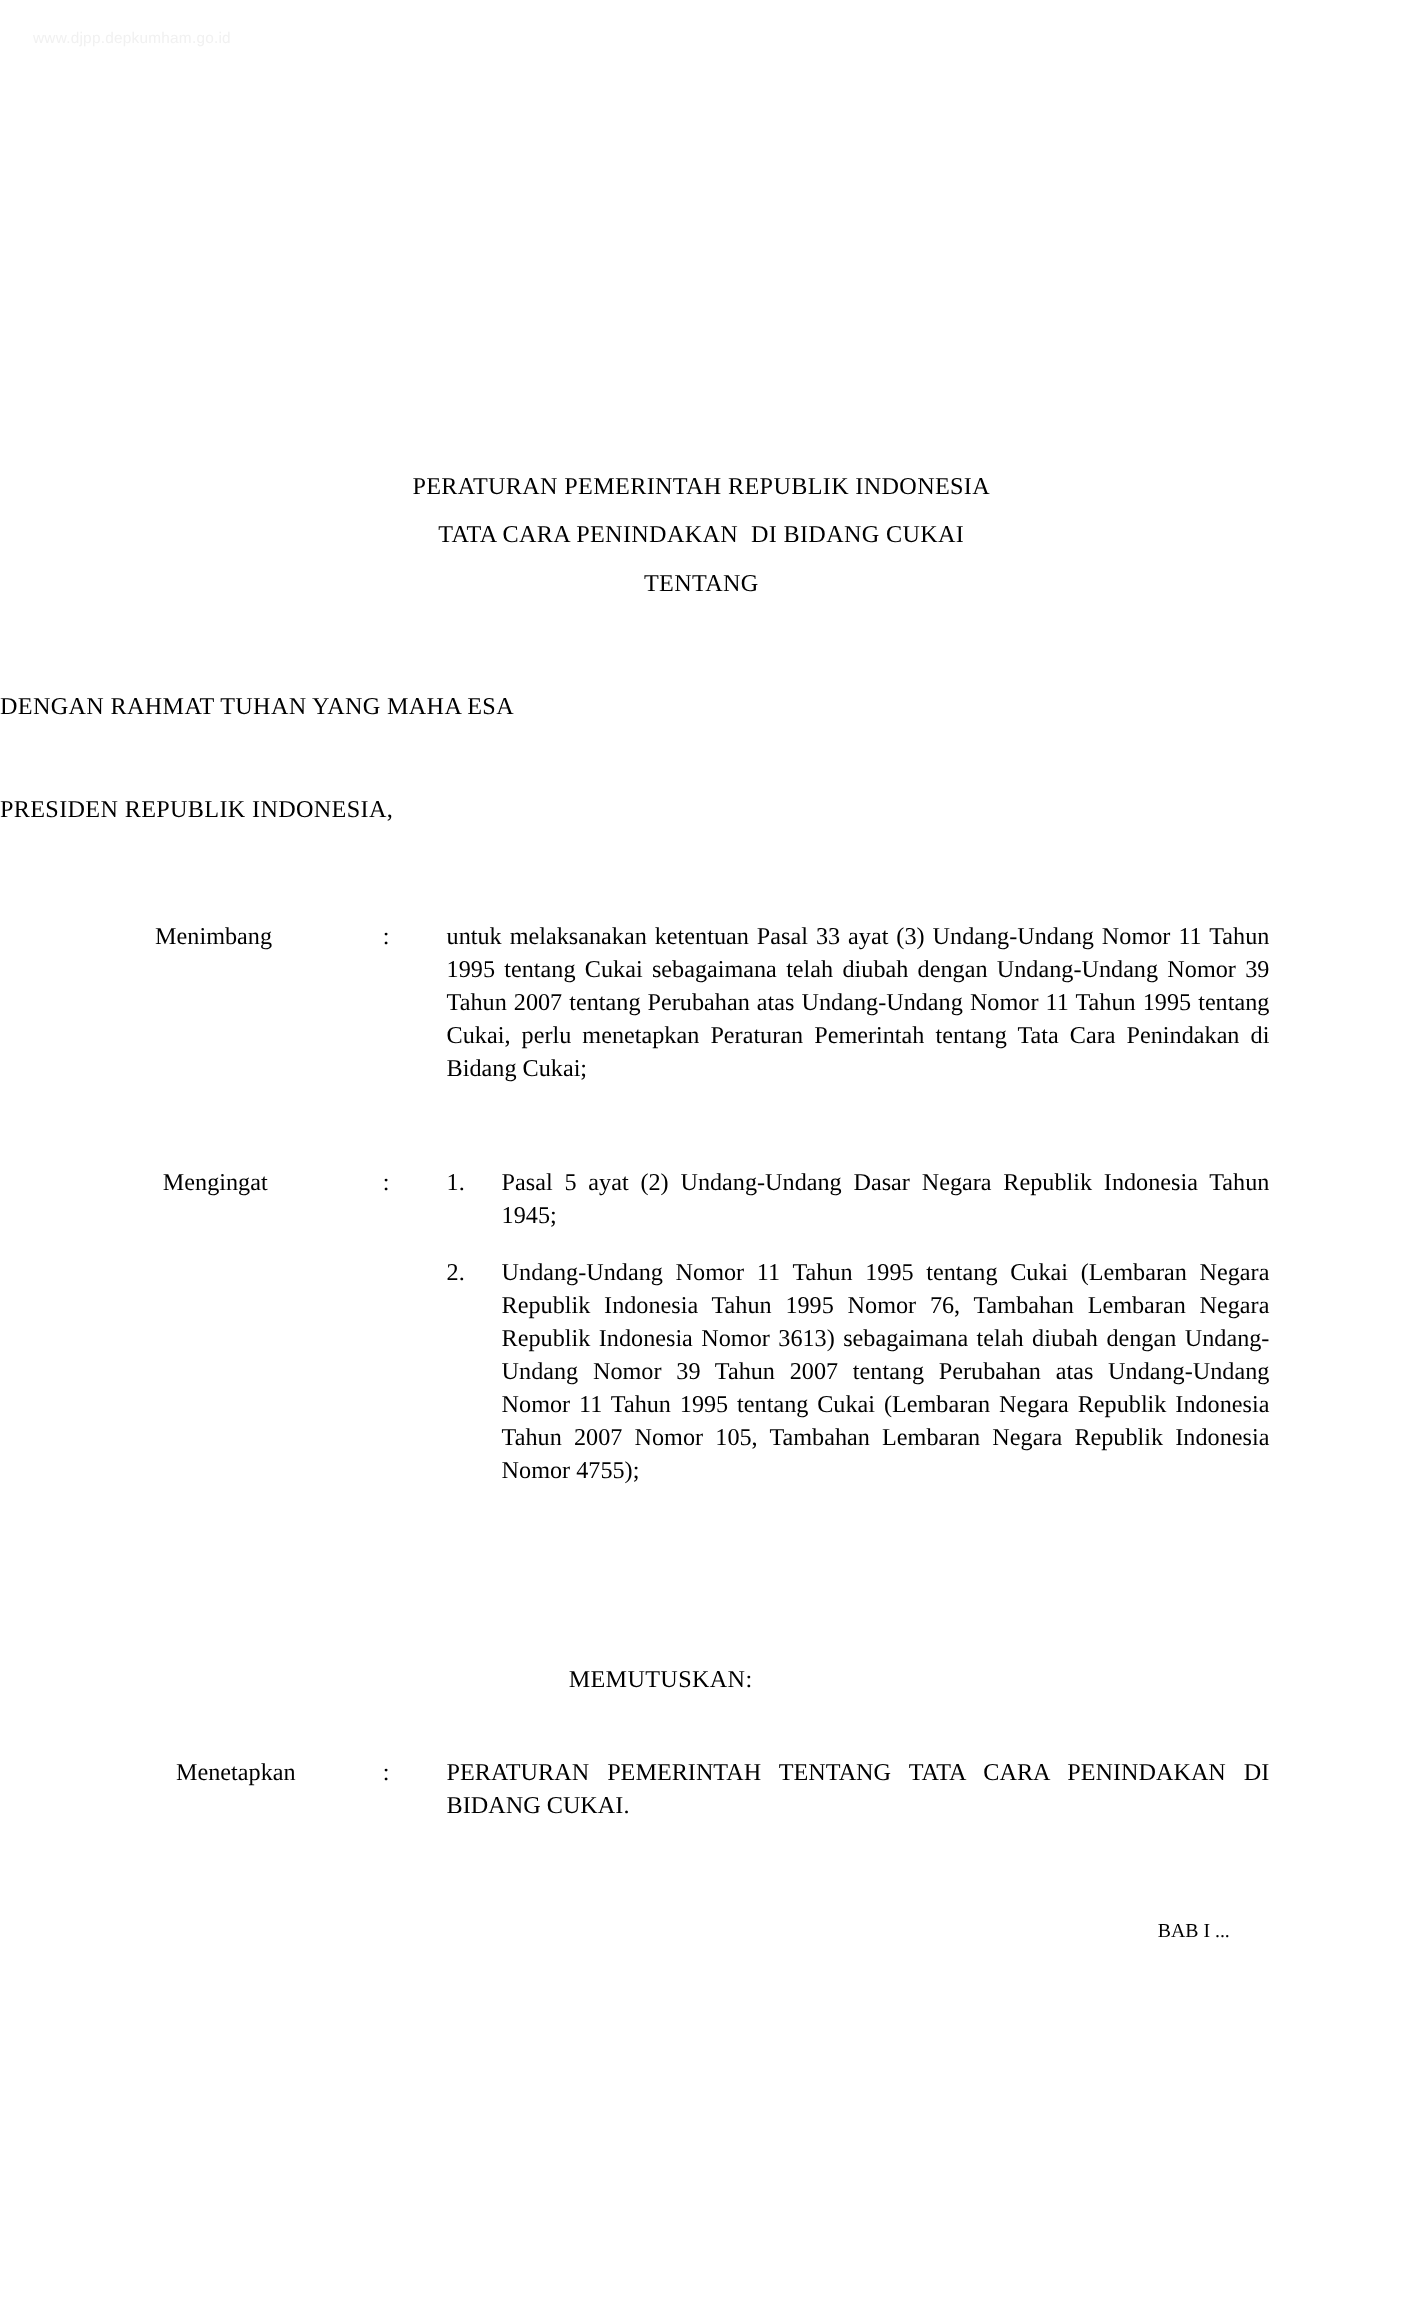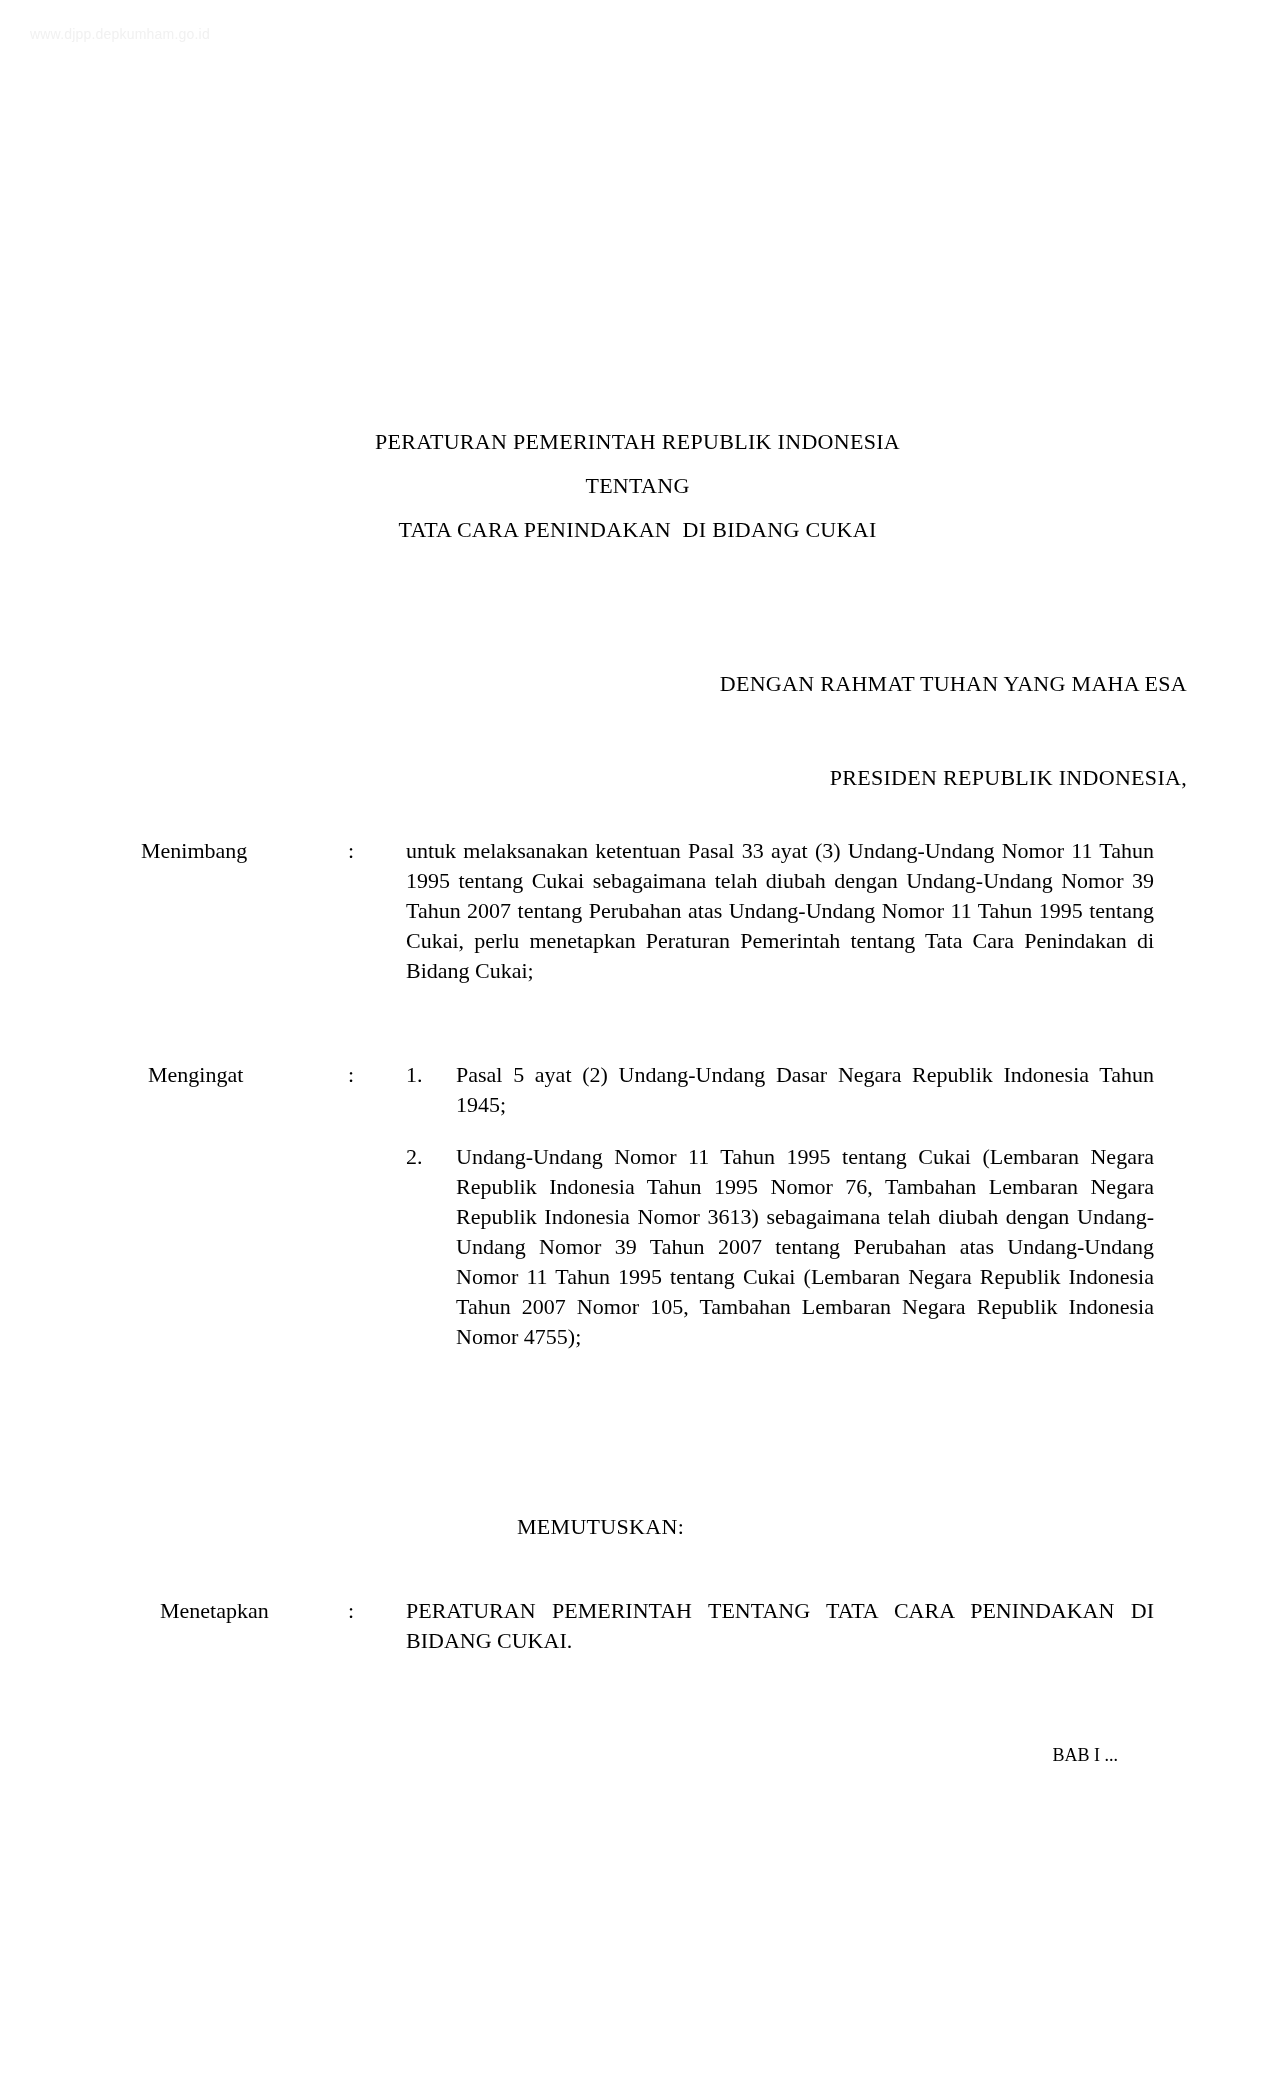--- a/index.html
+++ b/index.html
@@ -45,23 +45,23 @@
   .title-line {
     font-size: 22px;
     line-height: 44px;
     letter-spacing: 0.3px;
     white-space: pre;
   }
 
   #preamble-block {
     position: absolute;
     left: 0;
-    top: 662px;
+    top: 620px;
     width: 1187px;
-    text-align: right;
+    text-align: left;
   }
   .preamble-line {
     font-size: 22px;
     line-height: 44px;
     letter-spacing: 0.3px;
   }
   .preamble-gap {
     height: 50px;
   }
 
@@ -150,22 +150,22 @@
 </style>
 </head>
 <body>
 
 <div id="page">
 
   <div id="watermark">www.djpp.depkumham.go.id</div>
 
   <div id="title-block">
     <div class="title-line">PERATURAN PEMERINTAH REPUBLIK INDONESIA</div>
+    <div class="title-line">TATA CARA PENINDAKAN  DI BIDANG CUKAI</div>
     <div class="title-line">TENTANG</div>
-    <div class="title-line">TATA CARA PENINDAKAN  DI BIDANG CUKAI</div>
   </div>
 
   <div id="preamble-block">
     <div class="preamble-line">DENGAN RAHMAT TUHAN YANG MAHA ESA</div>
     <div class="preamble-gap"></div>
     <div class="preamble-line">PRESIDEN REPUBLIK INDONESIA,</div>
   </div>
 
   <div class="clause" style="top:836px;">
     <div class="clause-inner">

